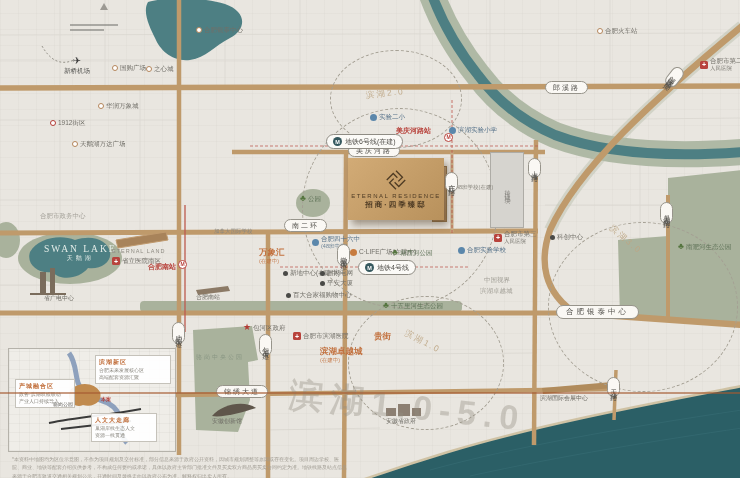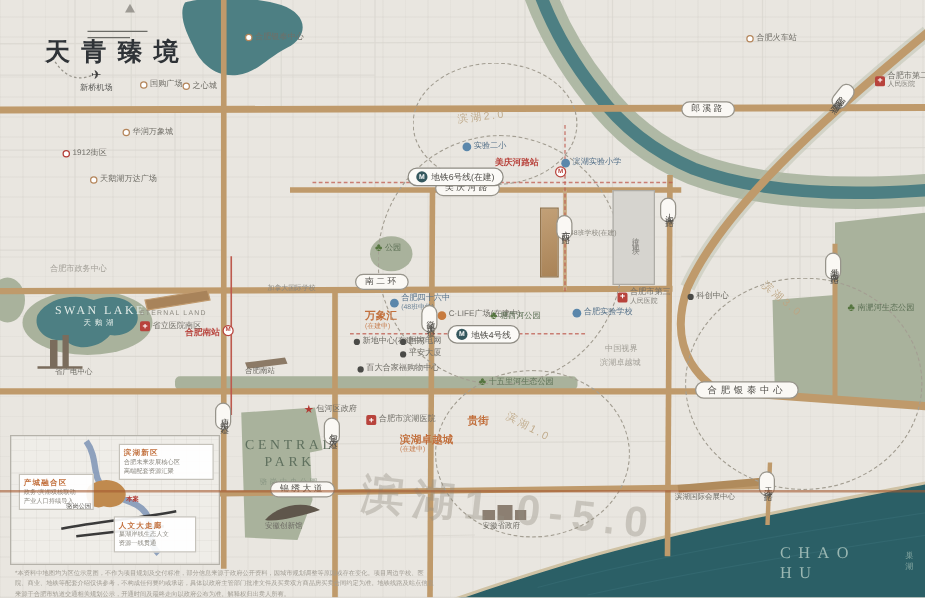--- a/index.html
+++ b/index.html
@@ -197,34 +197,40 @@
   <div class="ring" style="left:348px;top:296px;width:156px;height:134px;"></div>
   <div class="ring" style="left:548px;top:222px;width:190px;height:170px;"></div>
 
   <div class="watermark">滨湖1.0-5.0</div>
 
   <div class="parcel" style="left:490px;top:152px;width:34px;height:76px;">
     <span class="vt">待出让地块</span>
   </div>
   <div class="parcel brown" style="left:432px;top:166px;width:15px;height:56px;"></div>
 
-
-  <div class="slogan">天青臻境</div>
+  <div class="project">
+    <svg width="24" height="24" viewBox="0 0 26 26">
+      <g fill="none" stroke="#4e3b24" stroke-width="1.4">
+        <path d="M13 3 L20 10 L15.5 14.5"></path>
+          <path d="M23 13 L16 20 L11.5 15.5"></path>
+        <path d="M13 23 L6 16 L10.5 11.5"></path>
+          <path d="M3 13 L10 6 L14.5 10.5"></path>
+      </g>
+    </svg>
+    <span class="en">ETERNAL RESIDENCE</span>
+    <span class="cn">招商·四季臻邸</span>
+  </div>
+
   <div class="north"></div>
 
   <div class="swan">
     <div class="en">SWAN LAKE</div>
     <div class="cn">天鹅湖</div>
   </div>
-  <div class="chao">
-    <span class="en">CHAO HU</span>
-    <span class="cn">巢湖</span>
-  </div>
   <div class="cpark">
-    <div class="en"><span>CENTRAL</span><br><span>PARK</span></div>
     <div class="cn">骆岗中央公园</div>
   </div>
 
   <div class="layer" id="labels">
       <div class="poi t-dot" style="left: 112px; top: 64px;">
         <span class="ic"></span>
         <span class="tx">
           <span class="lb">国购广场</span>
         </span>
       </div>
@@ -352,21 +358,21 @@
       <div class="poi t-faint" style="left: 480px; top: 287px;">
         <span class="tx">
           <span class="lb">滨湖卓越城</span>
         </span>
       </div>
       <div class="poi t-small" style="left: 456px; top: 184px;">
         <span class="tx">
           <span class="lb">48班学校(在建)</span>
         </span>
       </div>
-      <div class="poi t-orange-b" style="left: 292px; top: 247px; align-items: center;">
+      <div class="poi t-orange-b" style="left: 259px; top: 247px; align-items: center;">
         <span class="tx">
           <span class="lb">万象汇</span>
           <span class="sb">(在建中)</span>
         </span>
       </div>
       <div class="poi t-blue-dot2" style="left: 312px; top: 235px;">
         <span class="ic"></span>
         <span class="tx">
           <span class="lb">合肥四十六中</span>
           <span class="sb">(48班中学)</span>

